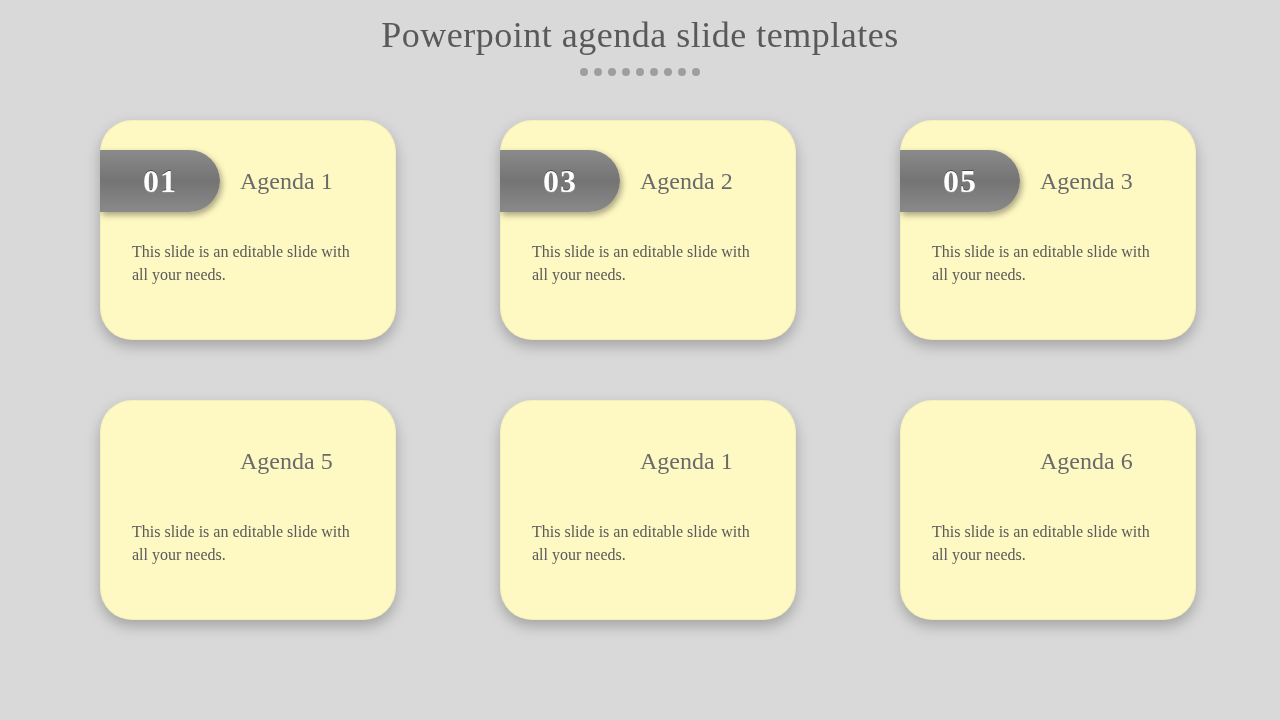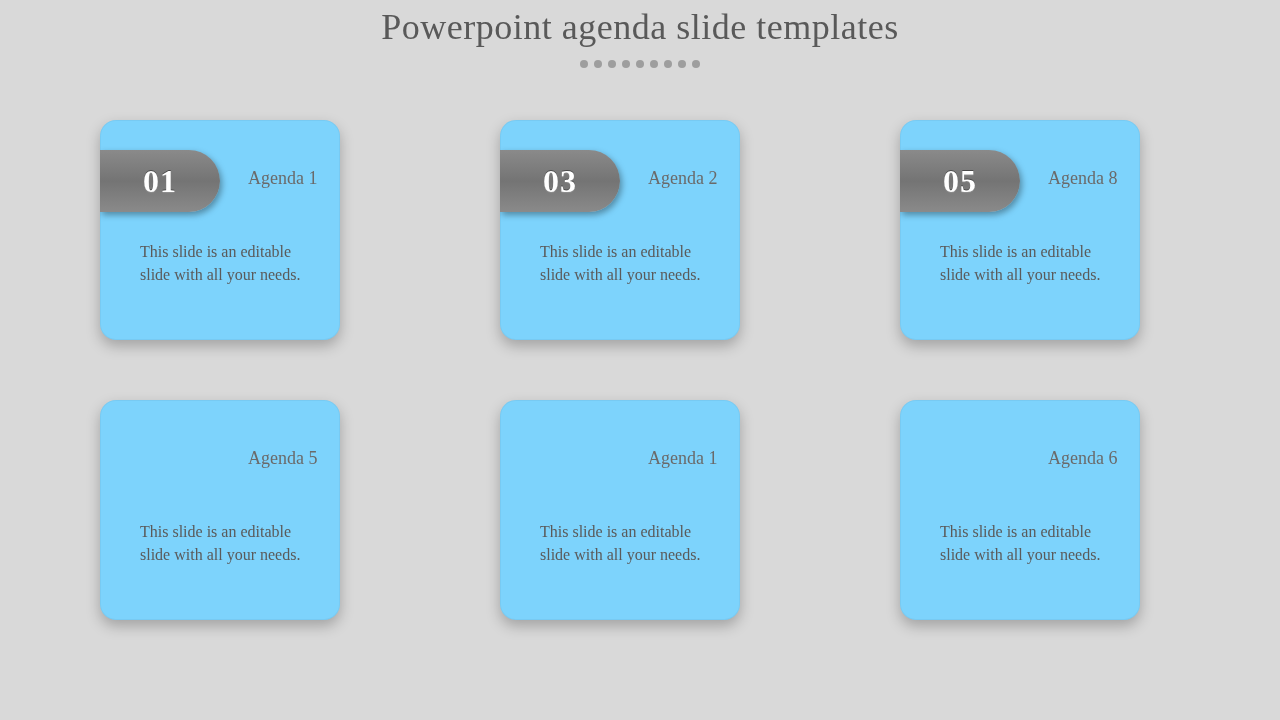--- a/index.html
+++ b/index.html
@@ -8,21 +8,21 @@
     background: #d9d9d9;
     font-family: Georgia, 'Times New Roman', serif;
     color: #444;
     position: relative;
   }
   .title {
     text-align: center;
     font-size: 36px;
     font-weight: 400;
     color: #595959;
-    padding-top: 6px;
+    padding-top: 14px;
     letter-spacing: 0.5px;
   }
   .dots {
     text-align: center;
     margin-top: 6px;
   }
   .dots span {
     display: inline-block;
     width: 8px;
     height: 8px;
@@ -36,24 +36,24 @@
     left: 0;
     width: 1280px;
     display: grid;
     grid-template-columns: repeat(3, 280px);
     grid-template-rows: repeat(2, 220px);
     justify-content: center;
     column-gap: 120px;
     row-gap: 60px;
   }
   .card {
-    width: 240px;
+    width: 296px;
     height: 220px;
-    background: #7dd3fc;
-    border-radius: 16px;
+    background: #fef9c3;
+    border-radius: 32px;
     box-shadow: 0 6px 14px rgba(0,0,0,0.25), inset 0 0 0 1px rgba(0,0,0,0.04);
     position: relative;
     overflow: hidden;
   }
   .tab {
     position: absolute;
     top: 30px;
     left: 0;
     width: 120px;
     height: 62px;
@@ -70,28 +70,27 @@
     font-size: 32px;
     font-weight: 700;
     color: #fff;
     text-shadow: 0 -1px 0 rgba(0,0,0,0.4), 0 1px 1px rgba(255,255,255,0.15);
     letter-spacing: 1px;
   }
   .agenda-label {
     position: absolute;
     top: 48px;
     left: 140px;
-    font-size: 18px;
+    font-size: 24px;
     color: #6a6a6a;
-    margin-left: 8px;
   }
   .desc {
     position: absolute;
     top: 120px;
-    left: 40px;
+    left: 32px;
     right: 28px;
     font-size: 16px;
     line-height: 1.45;
     color: #5a5a5a;
   }
 </style>
 </head>
 <body>
 
 <div class="title">Powerpoint agenda slide templates</div>
@@ -111,21 +110,21 @@
       <span class="tab-num">03</span>
     </div>
     <div class="agenda-label">Agenda 2</div>
     <div class="desc">This slide is an editable slide with all your needs.</div>
   </div>
 
   <div class="card">
     <div class="tab">
       <span class="tab-num">05</span>
     </div>
-    <div class="agenda-label">Agenda 8</div>
+    <div class="agenda-label">Agenda 3</div>
     <div class="desc">This slide is an editable slide with all your needs.</div>
   </div>
 
   <div class="card">
     <div class="agenda-label">Agenda 5</div>
     <div class="desc">This slide is an editable slide with all your needs.</div>
   </div>
 
   <div class="card">
     <div class="agenda-label">Agenda 1</div>

